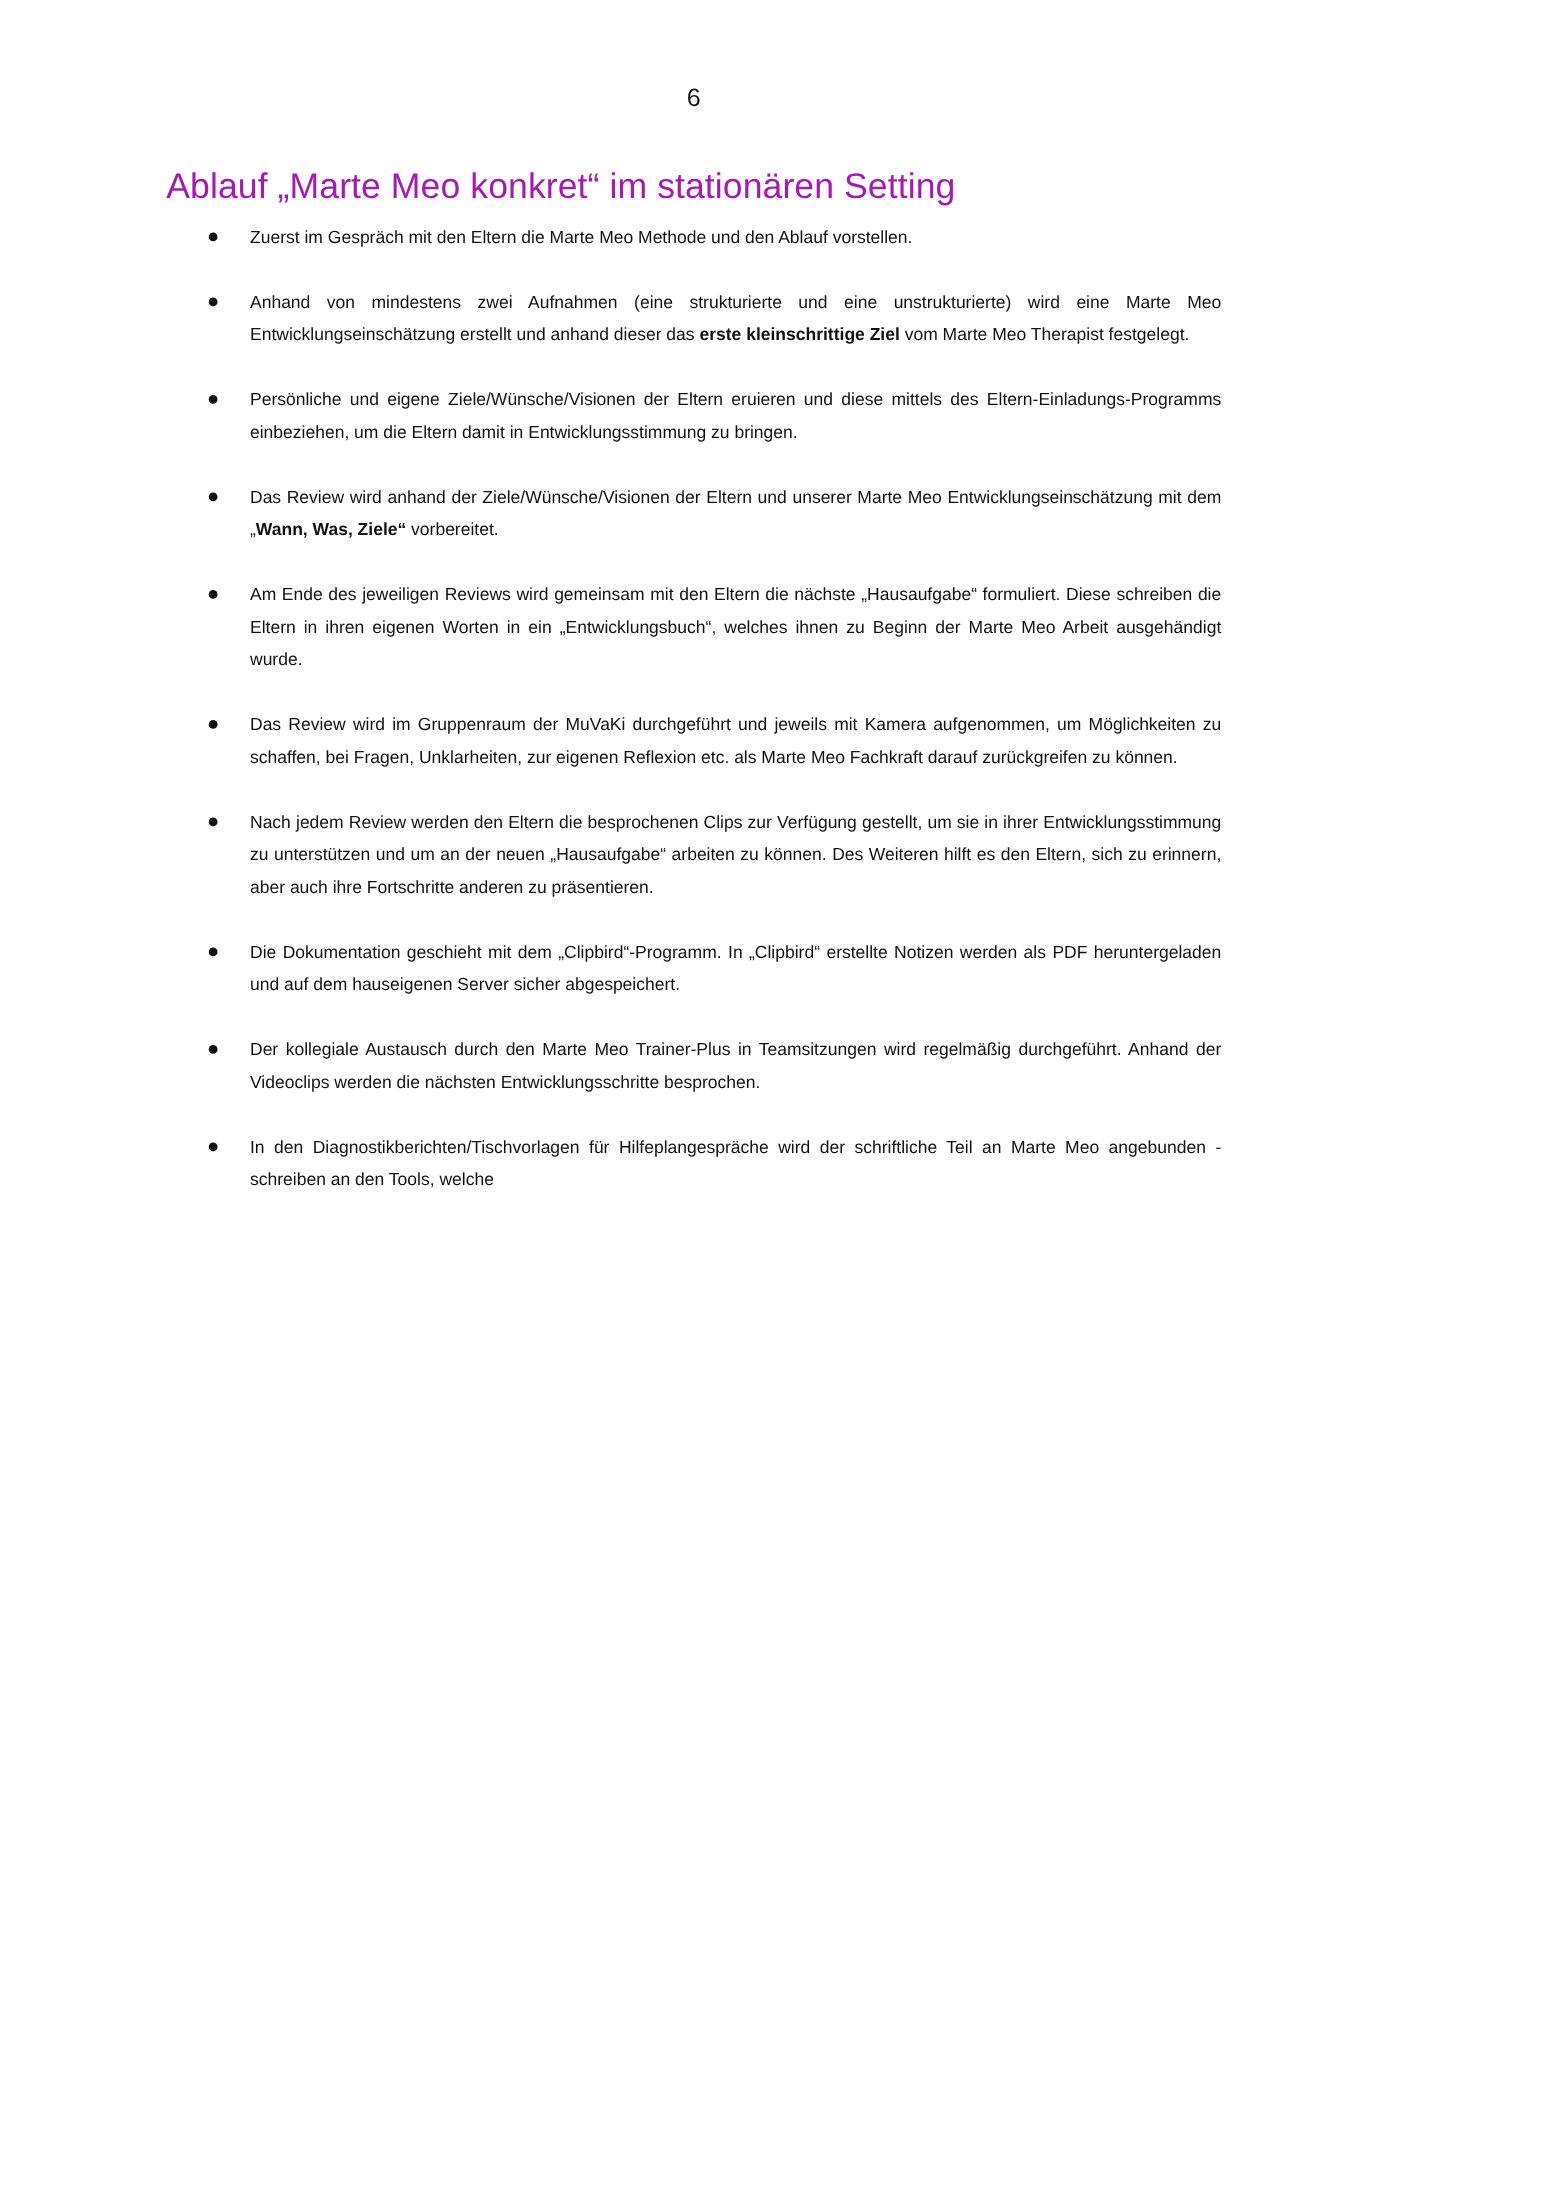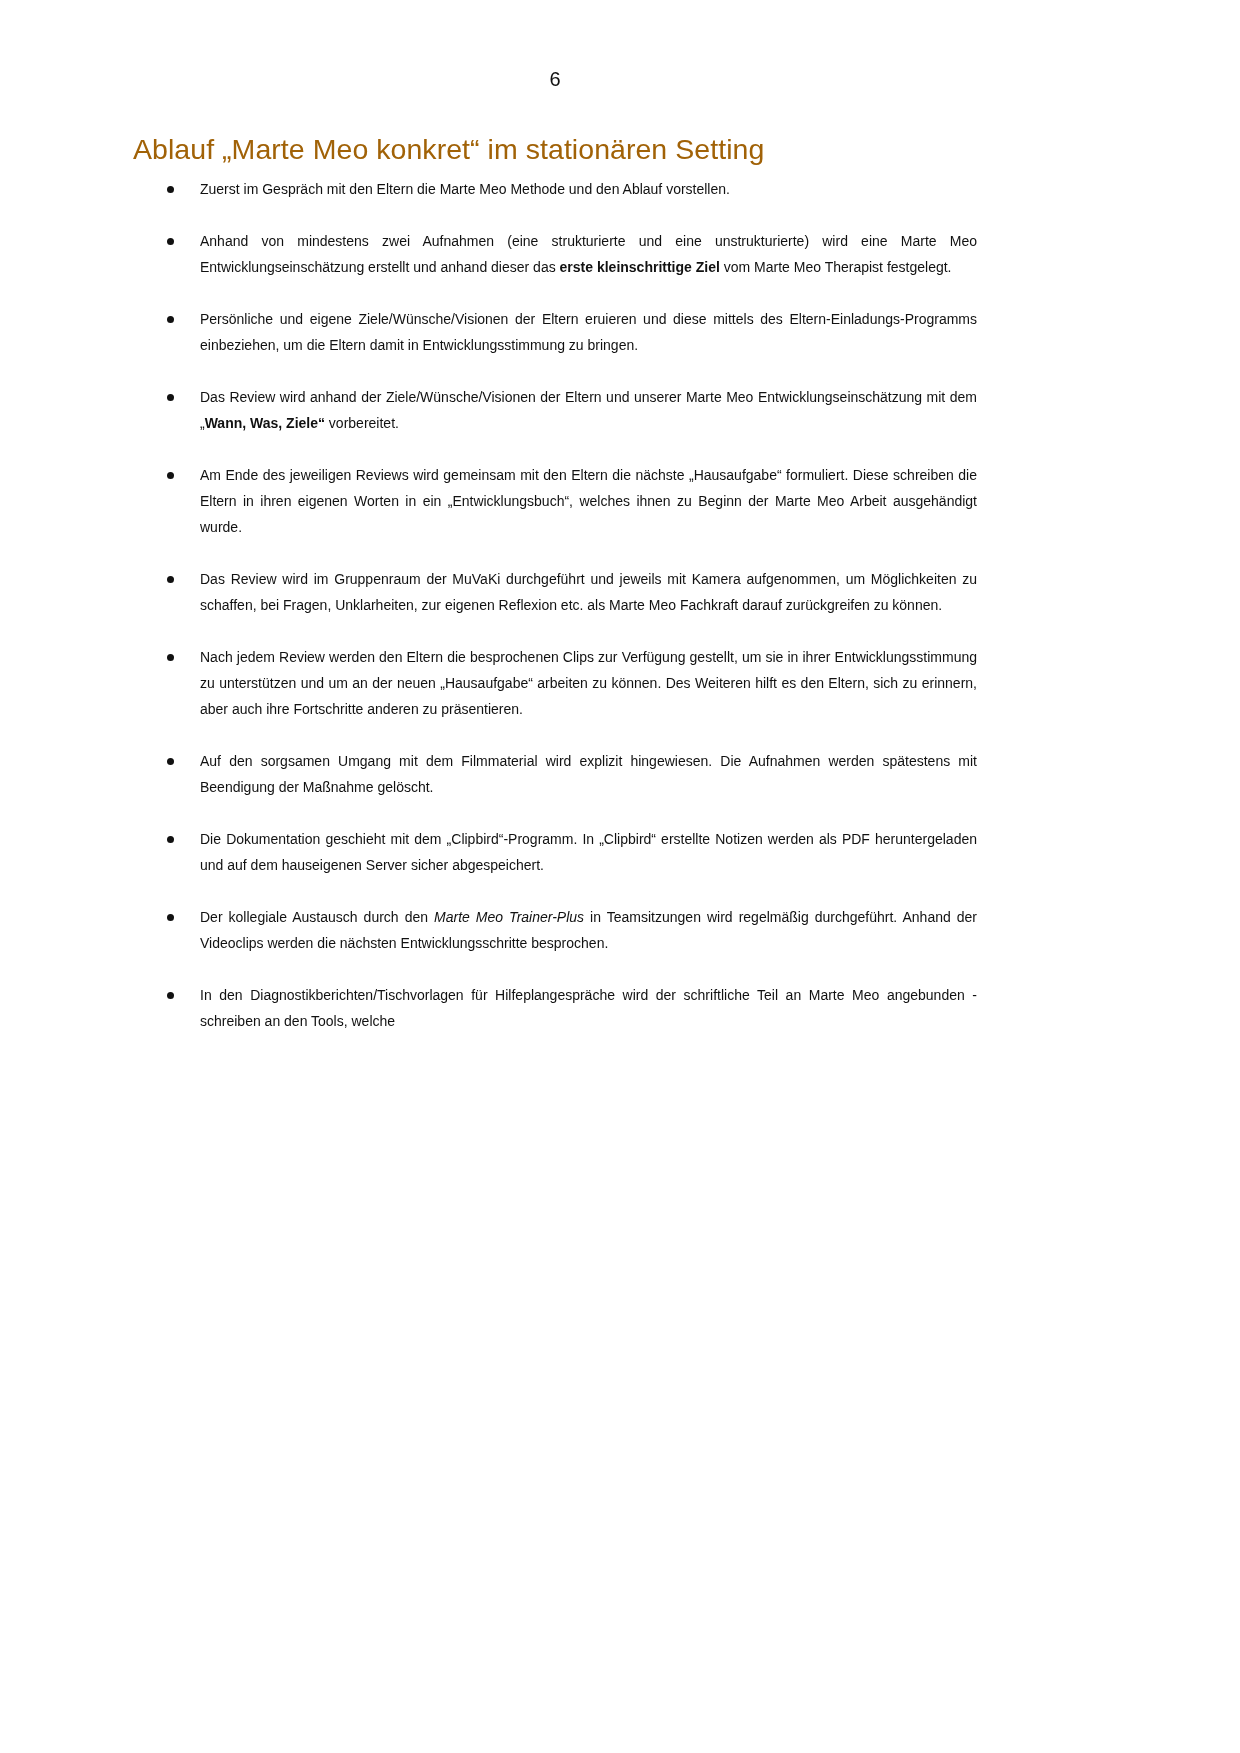--- a/index.html
+++ b/index.html
@@ -53,34 +53,33 @@
     .bullet-item .bullet {
       position: absolute;
       left: -33px;
       top: 10px;
       width: 7px;
       height: 7px;
       border-radius: 50%;
       background: #111111;
     }
     .bold { font-weight: bold; }
-    .italic { font-style: italic; }
+    .italic { }
   </style>
 </head>
 <body style="color: rgb(17, 17, 17); background: rgb(255, 255, 255);">
 
 <div class="page-number">6</div>
 
-<h1 class="section-title" style="color: #a16207; text-align: right;">Ablauf „Marte Meo konkret“ im stationären Setting</h1>
+<h1 class="section-title" style="color: #a21caf; text-align: right;">Ablauf „Marte Meo konkret“ im stationären Setting</h1>
 
 <ul class="bullet-list" id="bullet-list">
     <li class="bullet-item"><span class="bullet"></span><span>Zuerst im Gespräch mit den Eltern die Marte Meo Methode und den Ablauf vorstellen.</span></li>
     <li class="bullet-item"><span class="bullet"></span><span>Anhand von mindestens zwei Aufnahmen (eine strukturierte und eine unstrukturierte) wird eine Marte Meo Entwicklungseinschätzung erstellt und anhand dieser das </span><span class="bold">erste kleinschrittige Ziel</span><span> vom Marte Meo Therapist festgelegt.</span></li>
     <li class="bullet-item"><span class="bullet"></span><span>Persönliche und eigene Ziele/Wünsche/Visionen der Eltern eruieren und diese mittels des Eltern-Einladungs-Programms einbeziehen, um die Eltern damit in Entwicklungsstimmung zu bringen.</span></li>
     <li class="bullet-item"><span class="bullet"></span><span>Das Review wird anhand der Ziele/Wünsche/Visionen der Eltern und unserer Marte Meo Entwicklungseinschätzung mit dem „</span><span class="bold">Wann, Was, Ziele“</span><span> vorbereitet.</span></li>
     <li class="bullet-item"><span class="bullet"></span><span>Am Ende des jeweiligen Reviews wird gemeinsam mit den Eltern die nächste „Hausaufgabe“ formuliert. Diese schreiben die Eltern in ihren eigenen Worten in ein „Entwicklungsbuch“, welches ihnen zu Beginn der Marte Meo Arbeit ausgehändigt wurde.</span></li>
     <li class="bullet-item"><span class="bullet"></span><span>Das Review wird im Gruppenraum der MuVaKi durchgeführt und jeweils mit Kamera aufgenommen, um Möglichkeiten zu schaffen, bei Fragen, Unklarheiten, zur eigenen Reflexion etc. als Marte Meo Fachkraft darauf zurückgreifen zu können.</span></li>
     <li class="bullet-item"><span class="bullet"></span><span>Nach jedem Review werden den Eltern die besprochenen Clips zur Verfügung gestellt, um sie in ihrer Entwicklungsstimmung zu unterstützen und um an der neuen „Hausaufgabe“ arbeiten zu können. Des Weiteren hilft es den Eltern, sich zu erinnern, aber auch ihre Fortschritte anderen zu präsentieren.</span></li>
-    <li class="bullet-item"><span class="bullet"></span><span>Auf den sorgsamen Umgang mit dem Filmmaterial wird explizit hingewiesen. Die Aufnahmen werden spätestens mit Beendigung der Maßnahme gelöscht.</span></li>
     <li class="bullet-item"><span class="bullet"></span><span>Die Dokumentation geschieht mit dem „Clipbird“-Programm. In „Clipbird“ erstellte Notizen werden als PDF heruntergeladen und auf dem hauseigenen Server sicher abgespeichert.</span></li>
     <li class="bullet-item"><span class="bullet"></span><span>Der kollegiale Austausch durch den </span><span class="italic">Marte Meo Trainer-Plus</span><span> in Teamsitzungen wird regelmäßig durchgeführt. Anhand der Videoclips werden die nächsten Entwicklungsschritte besprochen.</span></li>
     <li class="bullet-item"><span class="bullet"></span><span>In den Diagnostikberichten/Tischvorlagen für Hilfeplangespräche wird der schriftliche Teil an Marte Meo angebunden - schreiben an den Tools, welche</span></li>
   </ul>
 
 </body></html>

